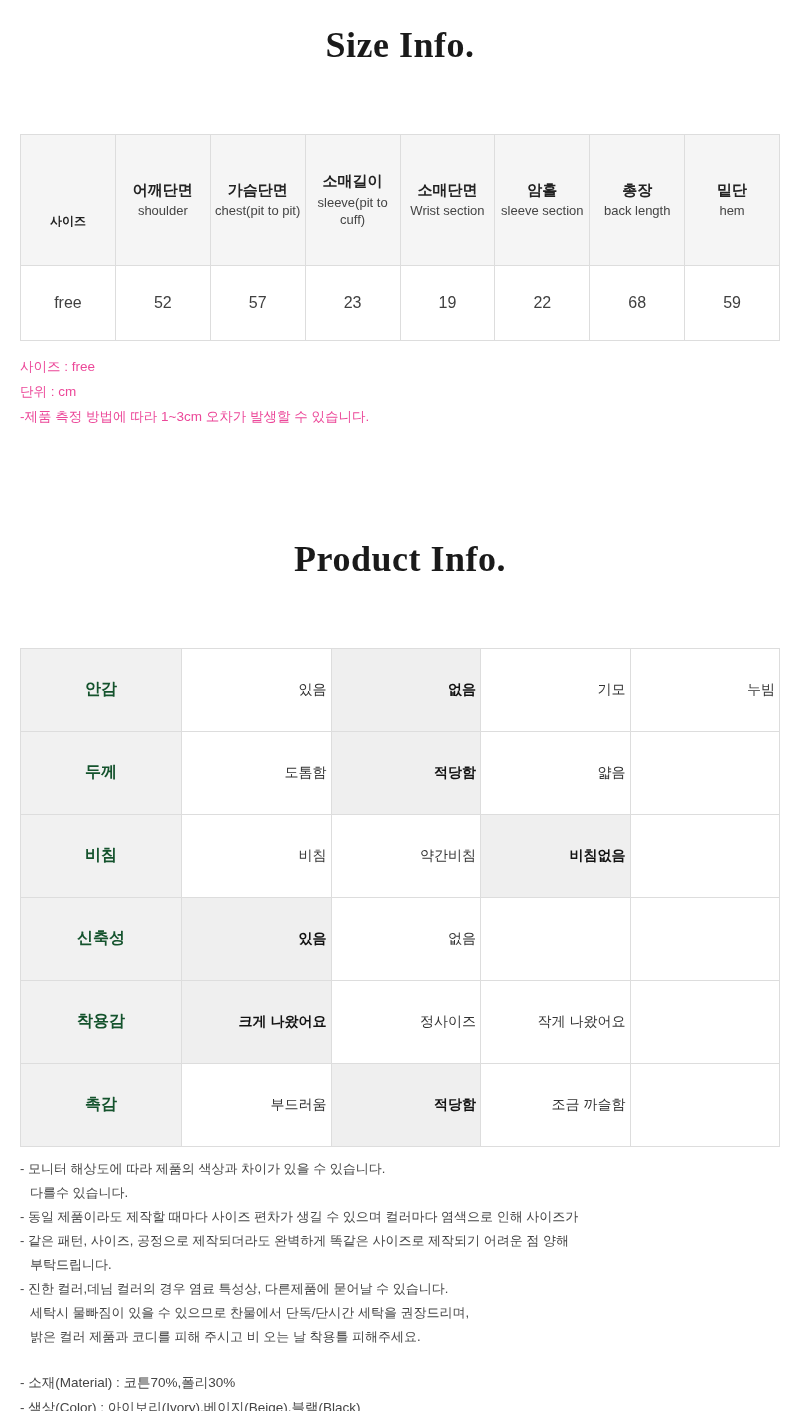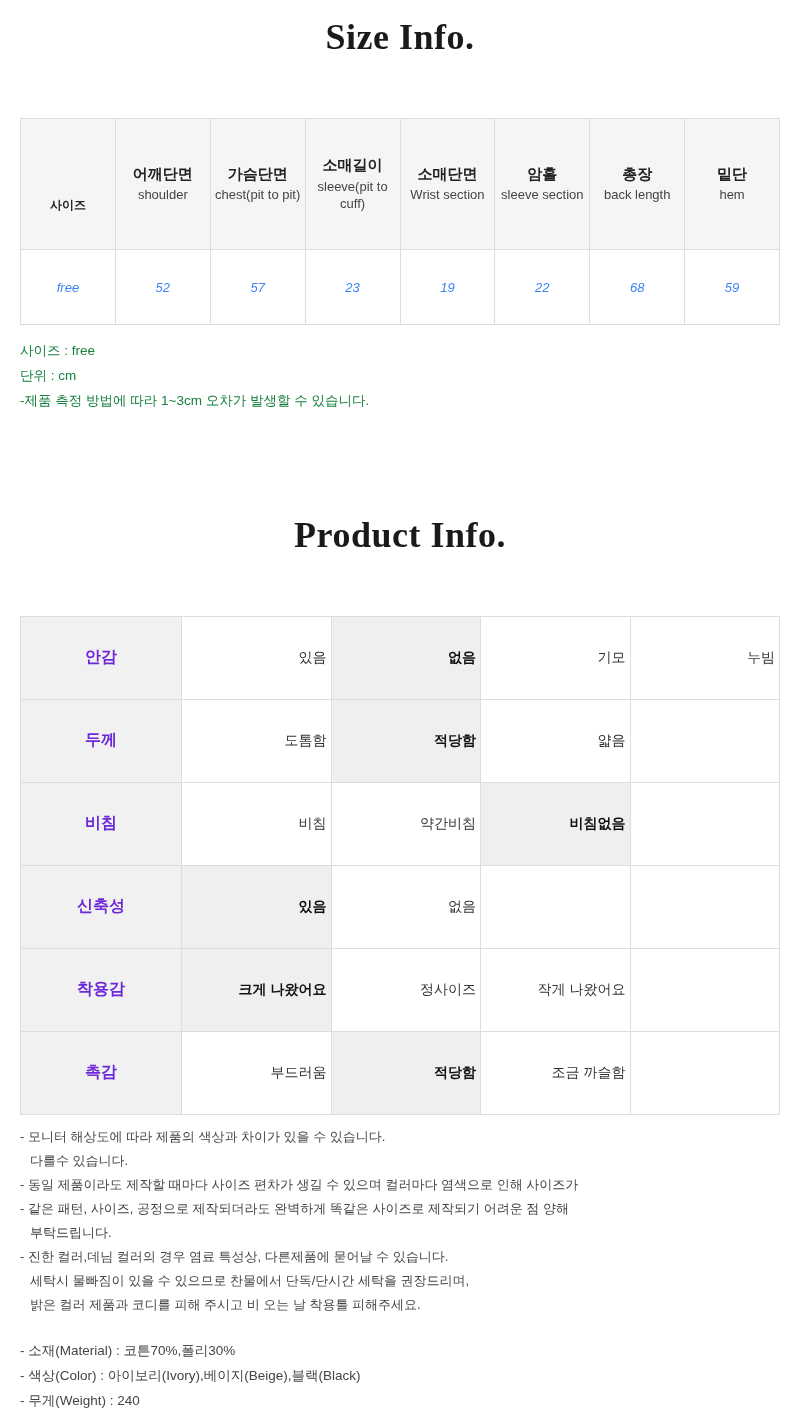--- a/index.html
+++ b/index.html
@@ -18,21 +18,21 @@
     position: relative;
     padding-bottom: 20px;
     box-sizing: border-box;
   }
 
   h1.section-title {
     font-family: "Liberation Serif", serif;
     font-weight: 700;
     font-size: 36px;
     text-align: center;
-    margin: 8px;
+    margin: 16px;
     letter-spacing: 0.5px;
     color: #1a1a1a;
   }
   .title-size {
     padding-top: 8px;
   }
   .title-product {
     padding-top: 0px;
   }
 
@@ -74,44 +74,43 @@
     font-size: 13px;
     color: #444444;
     margin-top: 2px;
   }
   .size-table thead td.first .ko {
     font-size: 12px;
     margin-top: 45px;
   }
   .size-table tbody td {
     height: 62px;
-    font-size: 13px;
-    color: #3b82f6;
-    background: #ffffff;
-    font-style: italic;
+    font-size: 16px;
+    color: #404040;
+    background: #ffffff;
   }
 
   .note-block {
     width: 760px;
     margin: 14px auto 0 auto;
     font-size: 13.5px;
     line-height: 1.85;
-    color: #15803d;
+    color: #ec4899;
   }
   .note-block .line { white-space: pre-wrap; }
 
   
   .product-table td {
     height: 70px;
     font-size: 15px;
   }
   .product-table td.label {
     background: #f1f1f1;
     font-weight: 700;
-    color: #6d28d9;
+    color: #14532d;
     font-size: 16px;
     width: 152px;
   }
   .product-table td.opt {
     background: #ffffff;
     color: #333333;
     text-align: right;
   }
   .product-table td.opt.selected {
     background: #efefef;

